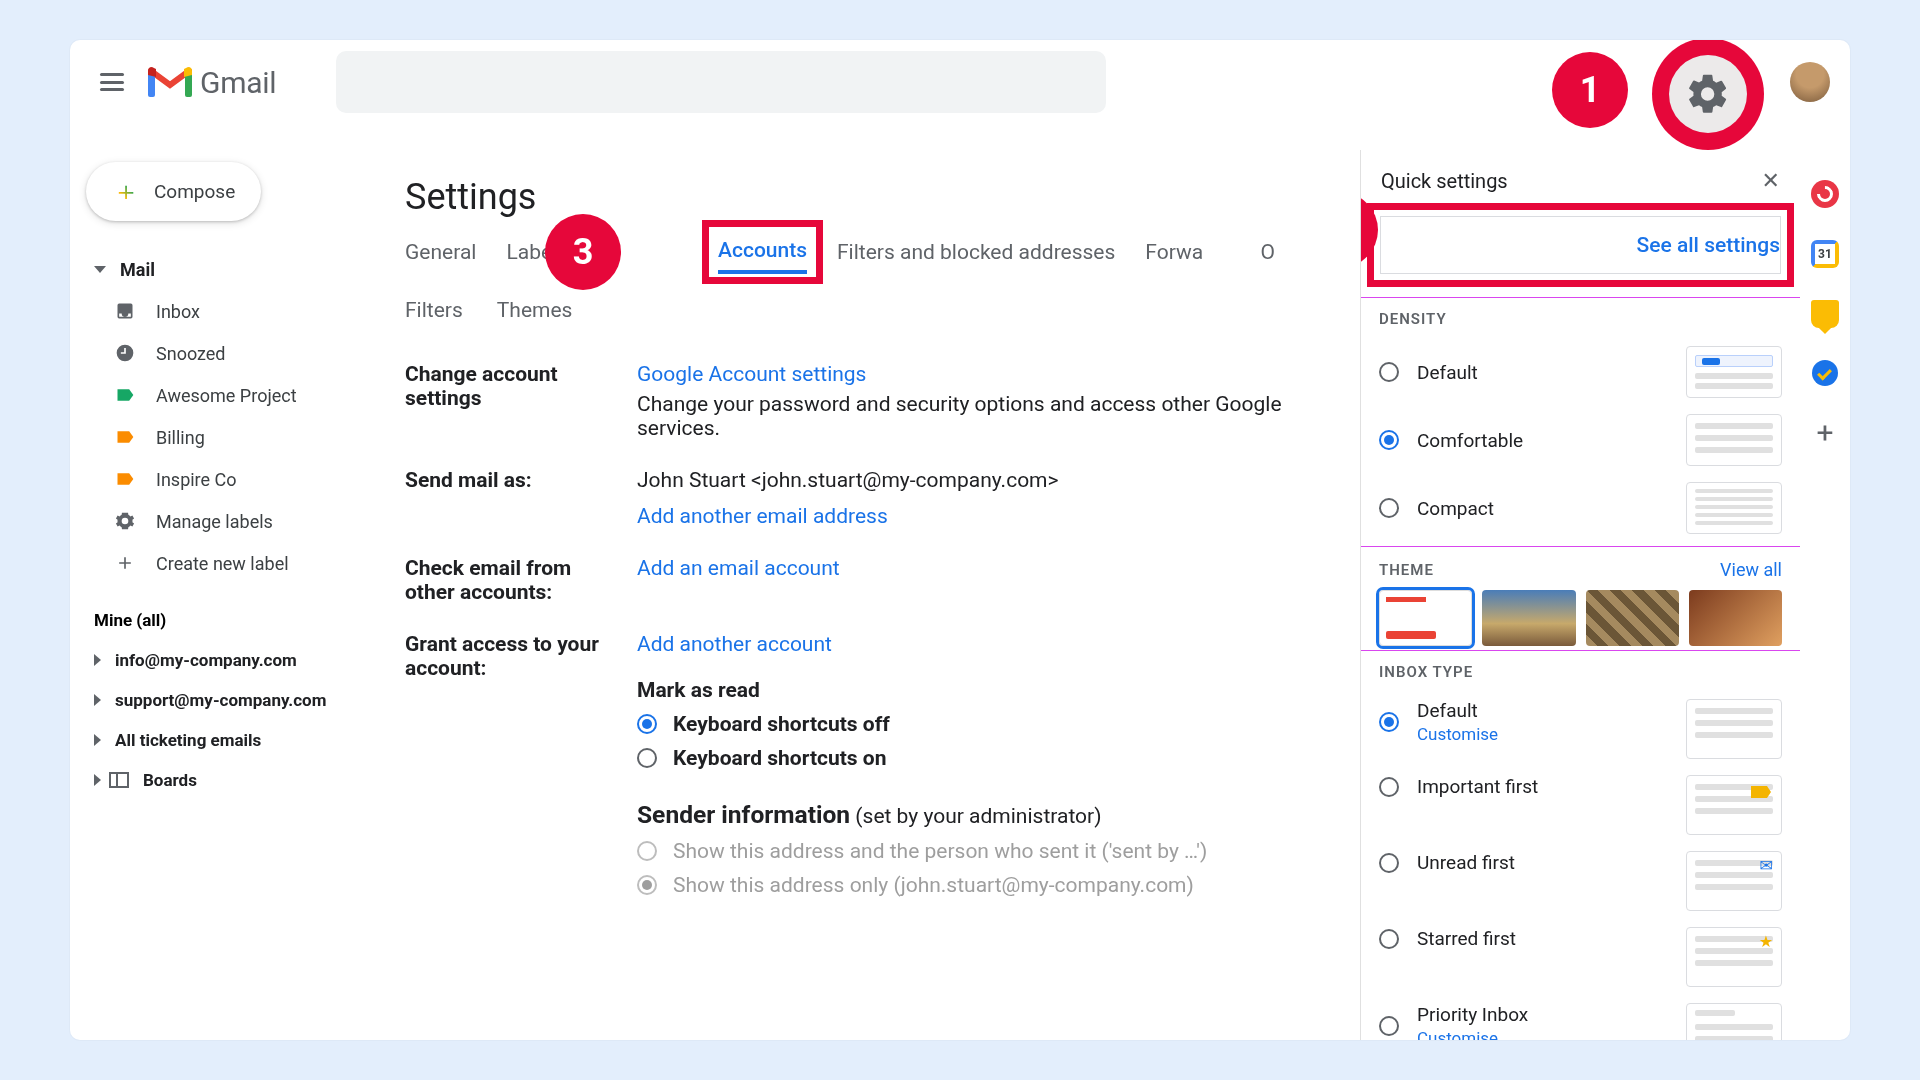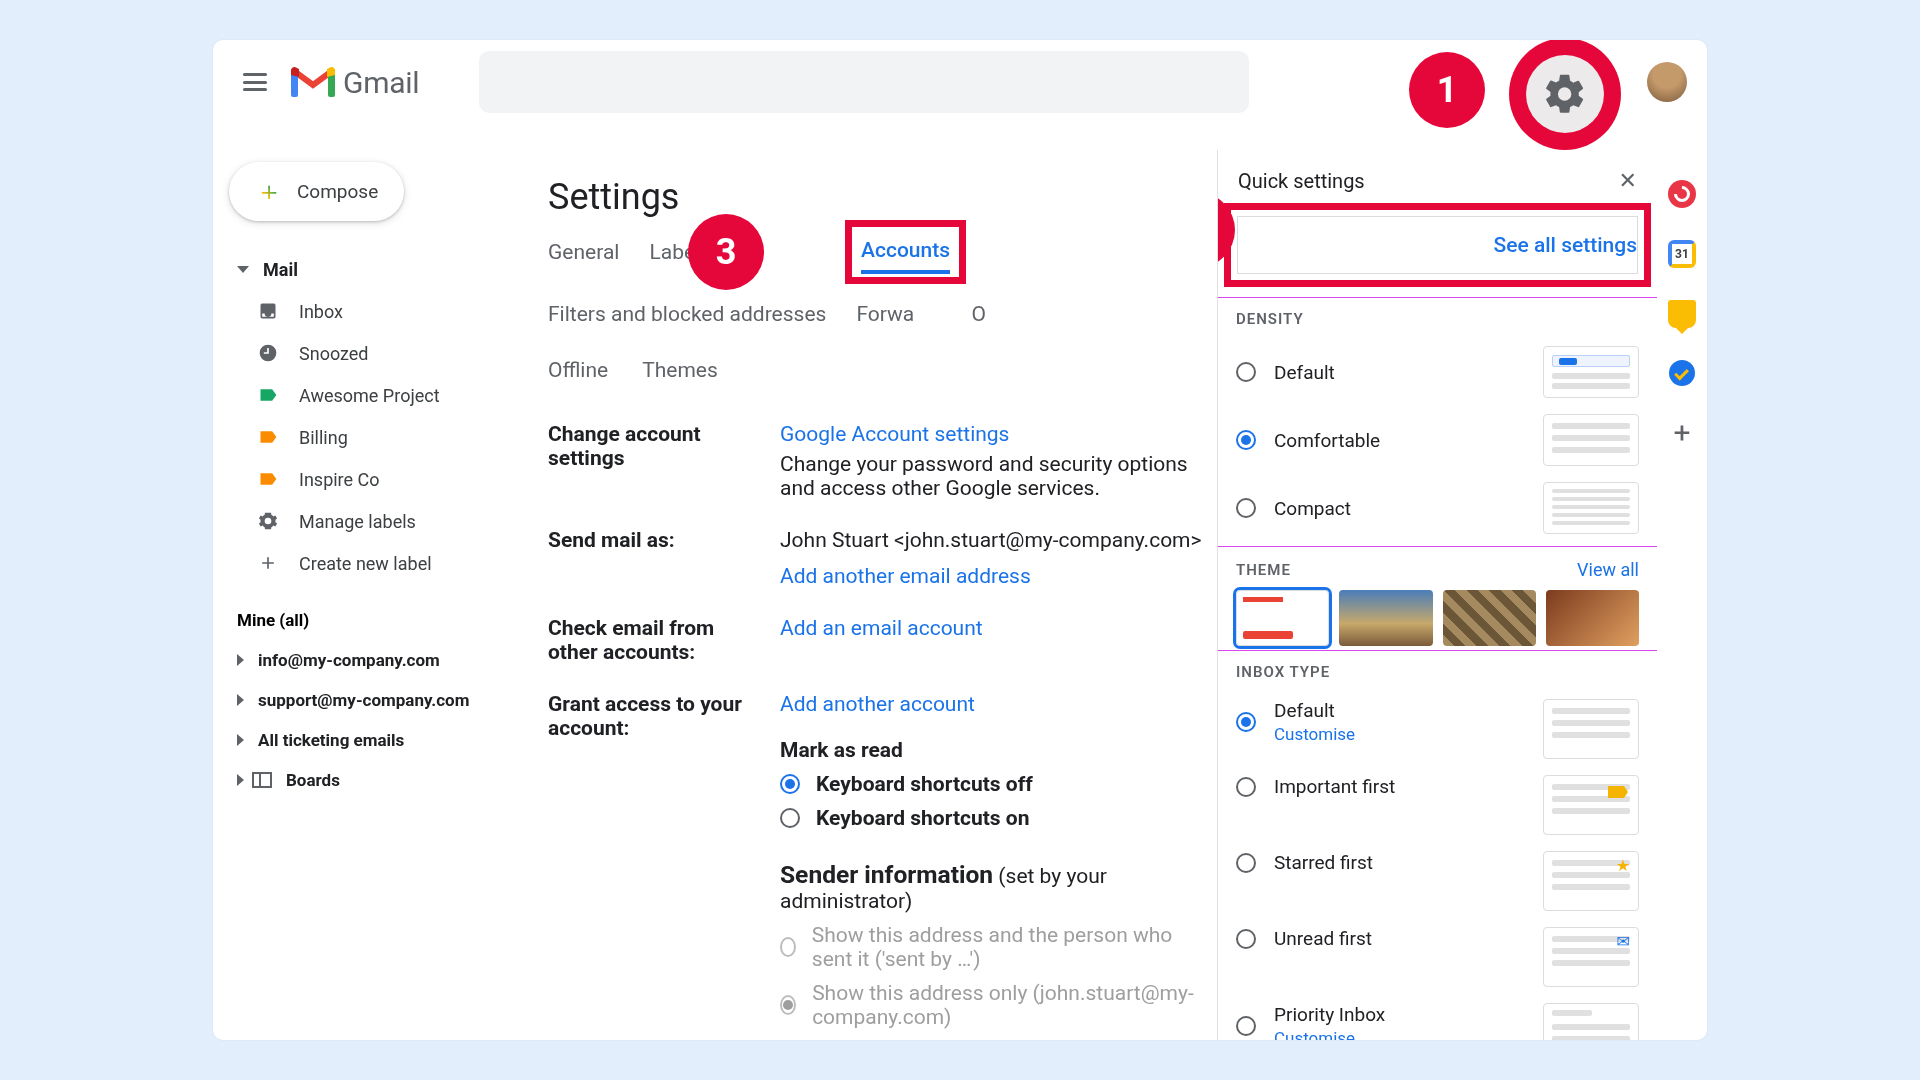--- a/index.html
+++ b/index.html
@@ -6,21 +6,21 @@
   html, body { width: 1920px; height: 1080px; }
   body {
     font-family: "Google Sans", Roboto, Arial, sans-serif;
     background: #e3eefc;
     display: flex;
     align-items: center;
     justify-content: center;
     overflow: hidden;
   }
   .window {
-    width: 1494px;
+    width: 1780px;
     height: 1000px;
     background: #fff;
     border-radius: 10px;
     position: relative;
     display: flex;
     overflow: hidden;
     box-shadow: 0 0 0 1px rgba(0,0,0,0.02);
   }
 
   
@@ -364,21 +364,21 @@
       <div class="callout-3">3</div>
       <span class="tab">General</span>
       <span class="tab" style="margin-right:60px;">Labels</span>
 
       <span style="width:30px;"></span>
       <span class="tab active accounts-frame">Accounts</span>
       <span class="tab">Filters and blocked addresses</span>
       <span class="tab" style="overflow:hidden;white-space:nowrap;">Forwa&nbsp;&nbsp;&nbsp;&nbsp;&nbsp;&nbsp;&nbsp;&nbsp;&nbsp;&nbsp;&nbsp;O</span>
     </div>
     <div class="tabs-row2">
-      <span class="tab">Offline</span>
+      <span class="tab">Filters</span>
       <span class="tab">Themes</span>
     </div>
 
     <div class="settings-grid">
       <div class="label">Change account settings</div>
       <div>
         <div class="link">Google Account settings</div>
         <div class="sub">Change your password and security options and access other Google services.</div>
       </div>
 
@@ -507,34 +507,34 @@
         </div>
         <div class="preview comfort important">
             <span class="bar"></span>
             <span class="bar"></span>
             <span class="bar"></span>
           </div>
       </div>
       <div class="quick-row">
         <div class="quick-left">
           <span class="radio"></span>
+          <span>Unread first</span>
+        </div>
+        <div class="preview comfort unread">
+            <span class="bar"></span>
+            <span class="bar"></span>
+            <span class="bar"></span>
+          </div>
+      </div>
+      <div class="quick-row">
+        <div class="quick-left">
+          <span class="radio"></span>
           <span>Starred first</span>
         </div>
         <div class="preview comfort starred">
-            <span class="bar"></span>
-            <span class="bar"></span>
-            <span class="bar"></span>
-          </div>
-      </div>
-      <div class="quick-row">
-        <div class="quick-left">
-          <span class="radio"></span>
-          <span>Unread first</span>
-        </div>
-        <div class="preview comfort unread">
             <span class="bar"></span>
             <span class="bar"></span>
             <span class="bar"></span>
           </div>
       </div>
       <div class="quick-row">
         <div class="quick-left">
           <span class="radio"></span>
           <div>
             <div>Priority Inbox</div>

